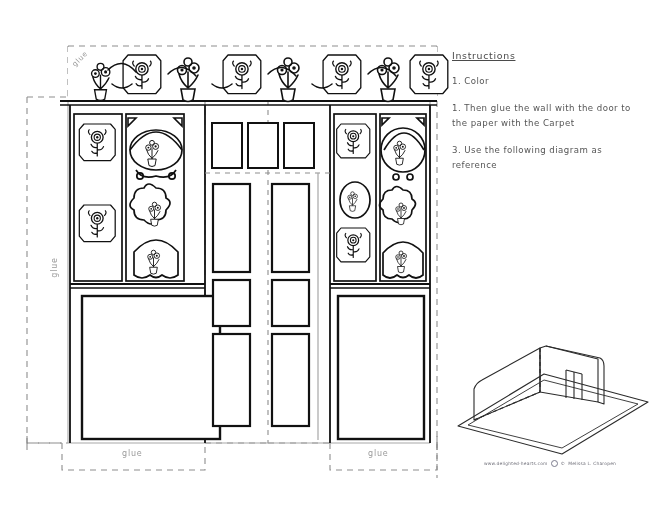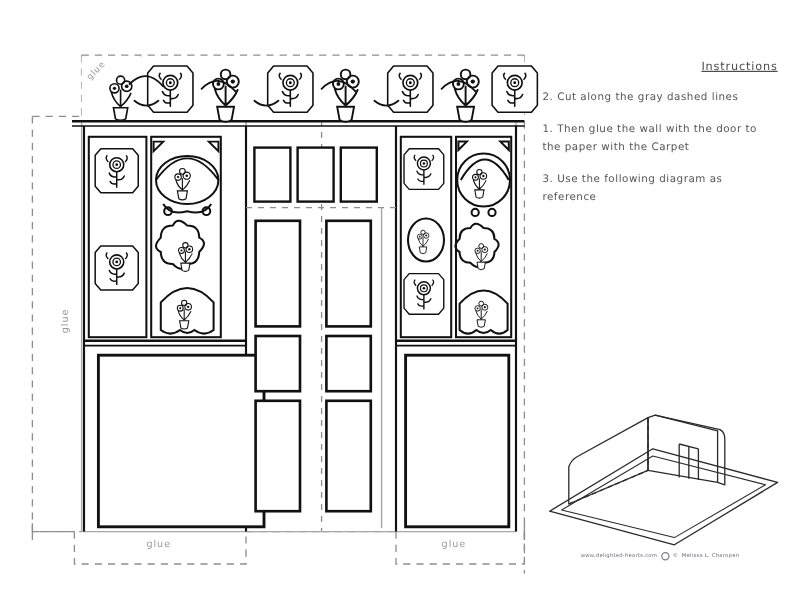--- a/index.html
+++ b/index.html
@@ -10,21 +10,21 @@
   }
   #page{position:absolute;inset:0;background:#fff;}
 
   
   #instructions{
     position:absolute; left:452px; top:48px; width:196px;
     font-family:"DejaVu Sans", sans-serif;
     color:#555; font-size:8.6px; line-height:15px; letter-spacing:.45px;
   }
   #instructions .head{
-    text-align:right; text-decoration:underline; font-size:9.4px;
+    text-align:left; text-decoration:underline; font-size:9.4px;
     letter-spacing:.7px; margin:0 0 11px 0; color:#4b4b4b;
   }
   #instructions .step{margin:0 0 12px 0;}
   #instructions .step:last-child{margin-bottom:0;}
 
   
   #credit{
     position:absolute;left:452px;top:460px;width:196px;
     font-size:4.4px;letter-spacing:.2px;color:#6d6d77;
     display:flex;align-items:center;gap:3px;justify-content:center;
@@ -288,21 +288,21 @@
     </svg>
 
     <div class="glue-label" style="left:44px;top:263px;transform:rotate(-90deg);transform-origin:center;">glue</div>
     <div class="glue-label" style="left:122px;top:449px;">glue</div>
     <div class="glue-label" style="left:368px;top:449px;">glue</div>
     <div class="glue-label" style="left:70px;top:62px;transform:rotate(-45deg);transform-origin:left top;font-size:7.2px;">glue</div>
   </div>
 
   <div id="instructions">
     <div class="head">Instructions</div>
-    <p class="step">2. Cut along the gray dashed lines</p>
+    <p class="step">1. Color</p>
     <p class="step">1. Then glue the wall with the door to the paper with the Carpet</p>
     <p class="step">3. Use the following diagram as reference</p>
   </div>
 
   <div style="position:absolute;left:452px;top:332px;width:200px;height:128px;">
     <svg width="200" height="128" viewBox="0 0 200 128">
       <g fill="none" stroke="#2b2b2b" stroke-width="1.1" stroke-linejoin="round">
 
         <path d="M6,94 L92,42 L196,70 L110,122 Z"></path>
         <path d="M16,93 L92,48 L186,72 L110,116 Z" stroke-width="0.9"></path>

